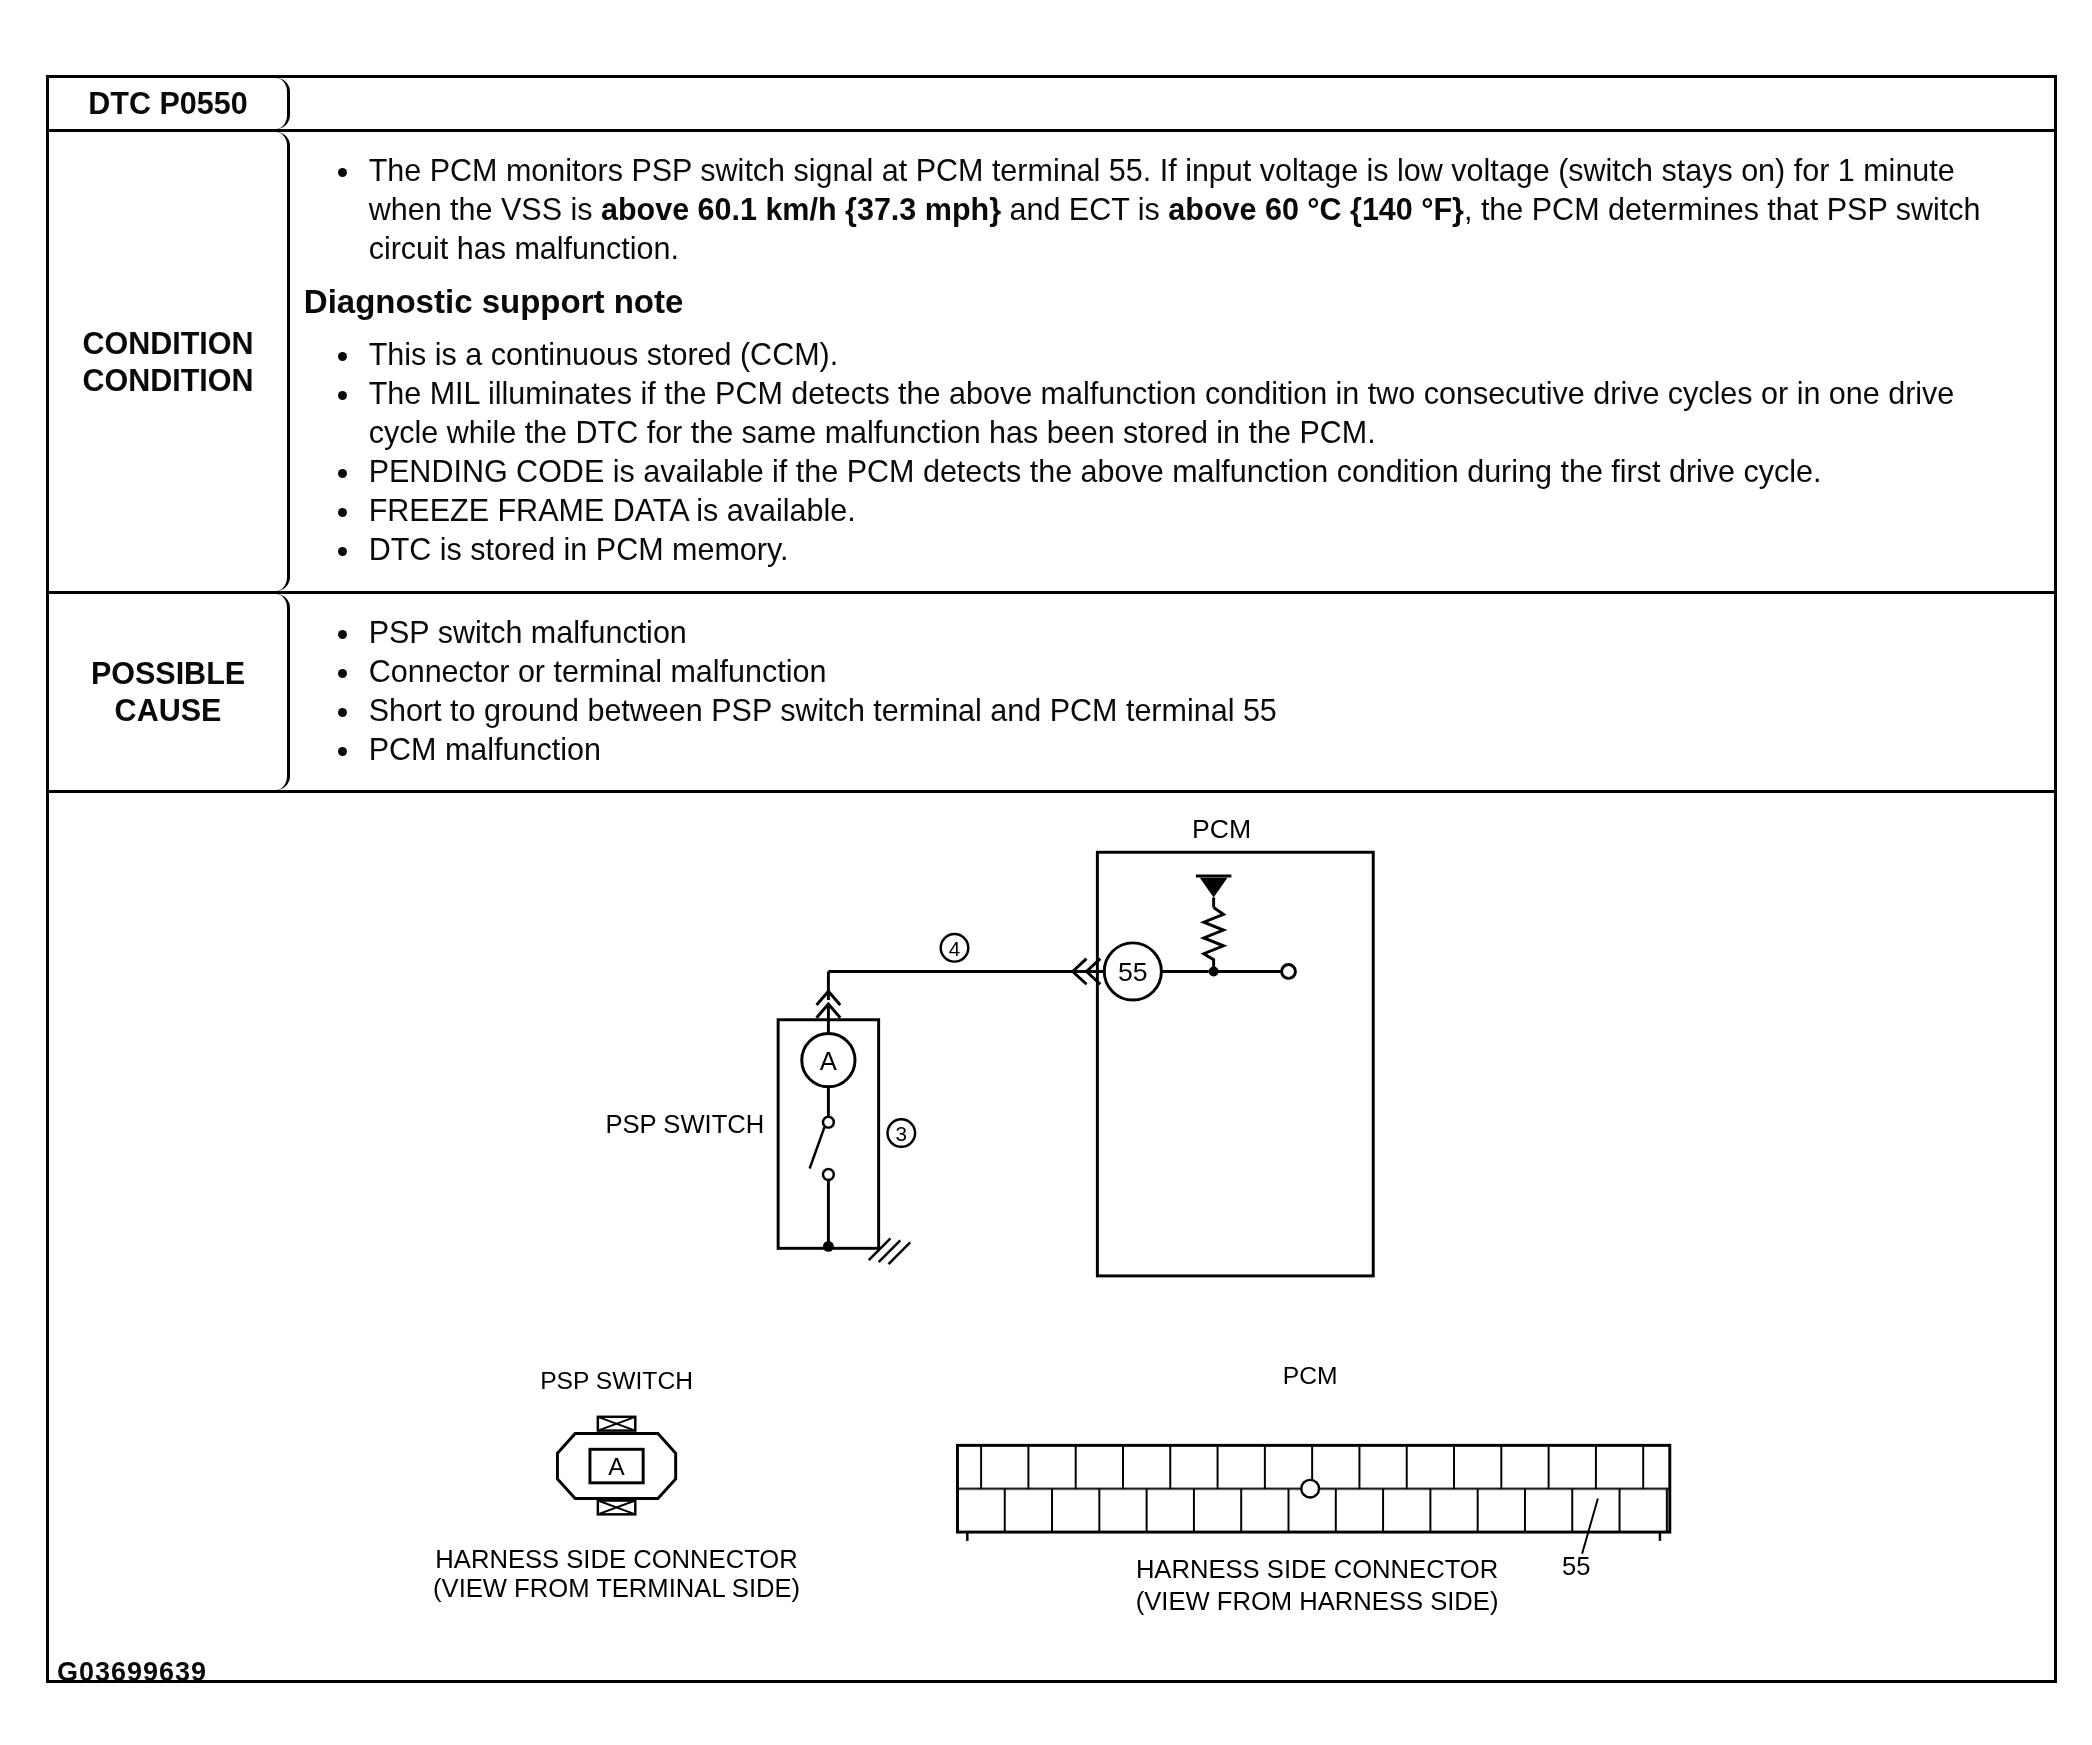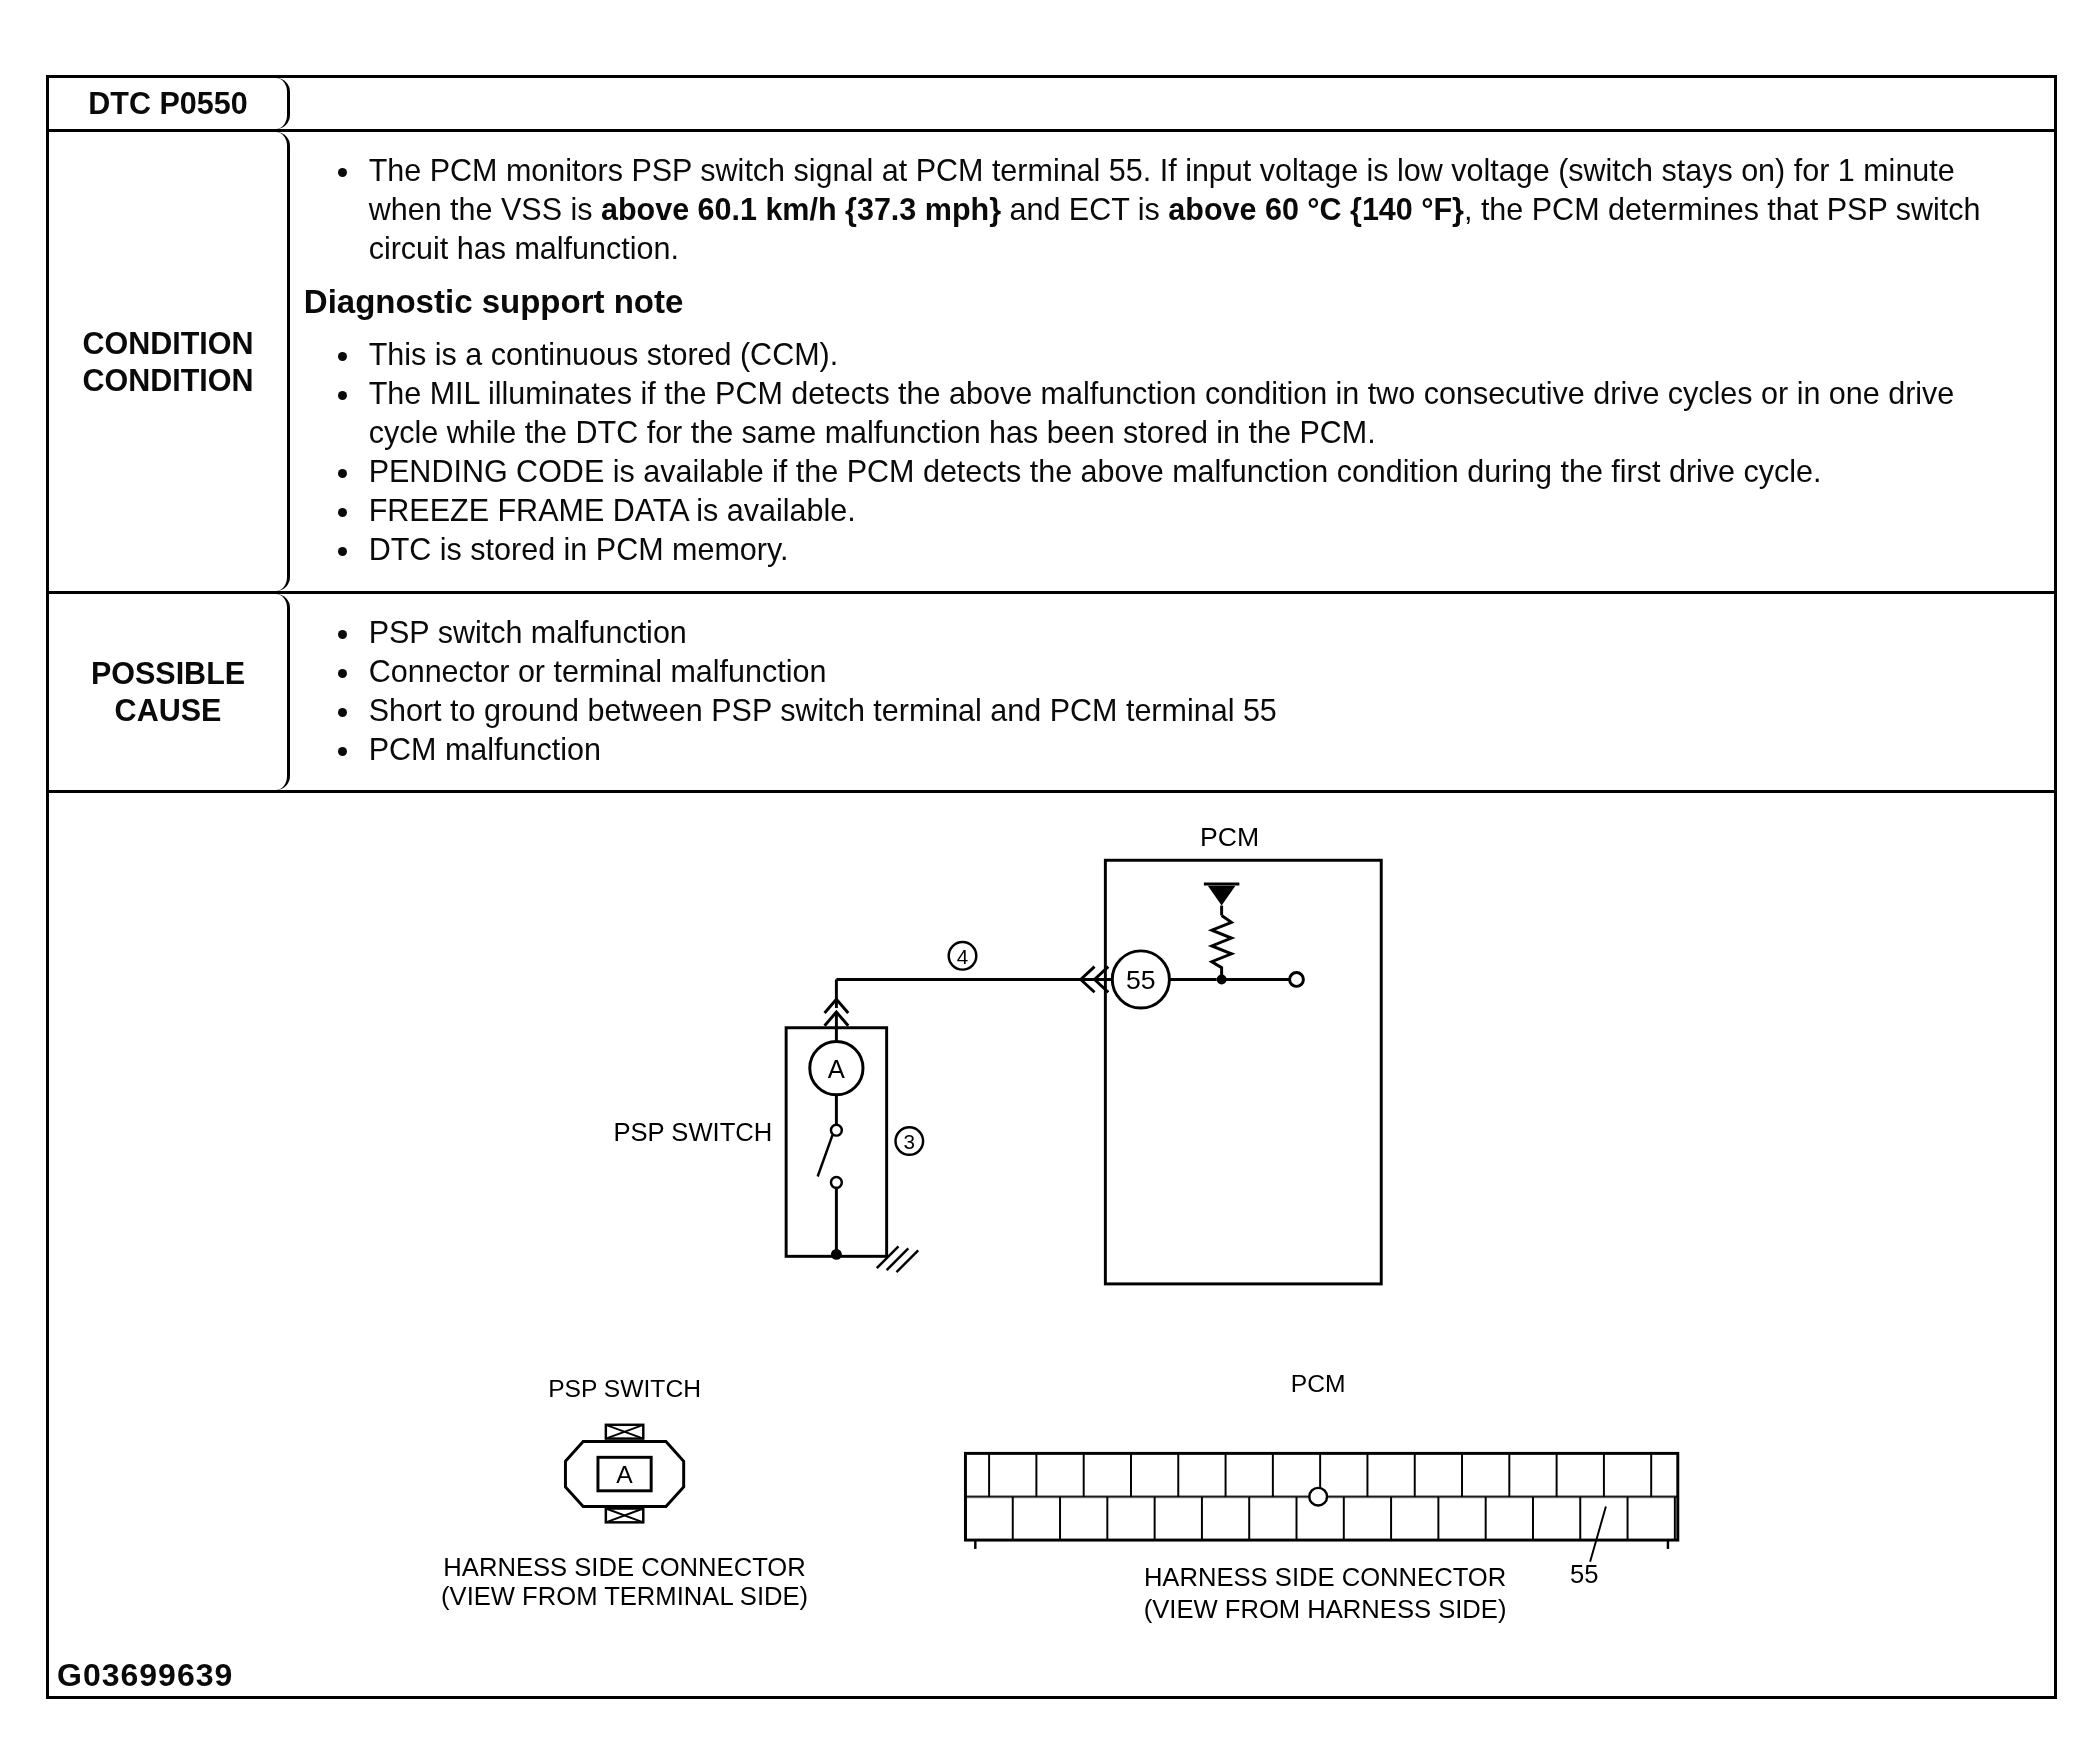--- a/index.html
+++ b/index.html
@@ -49,27 +49,27 @@
     margin: 12px; padding: 0 0 0 47px;
     list-style: disc outside;
   }
   ul.bullets li { margin: 0; padding: 0 0 0 5.9px; }
 
   .support-heading {
     font-weight: bold; font-size: 33px; line-height: 43px;
     margin: 0;
   }
 
-  .diagram-row { display: block; height: 879px; padding: 12px; }
+  .diagram-row { display: block; height: 879px; padding: 4px; }
   .diagram-row svg { display: block; }
   svg text { fill: #000; font-family: "Liberation Sans", sans-serif; }
 
   .figure-code {
     position: absolute; left: 57px; top: 1657px;
-    font-size: 32px; font-weight: bold; letter-spacing: 1px;
+    font-size: 27px; font-weight: bold; letter-spacing: 1px;
   }
 </style>
 </head>
 <body>
 
 <div class="page">
 
   <div class="dtc-table">
 
     <div class="row r-header">

